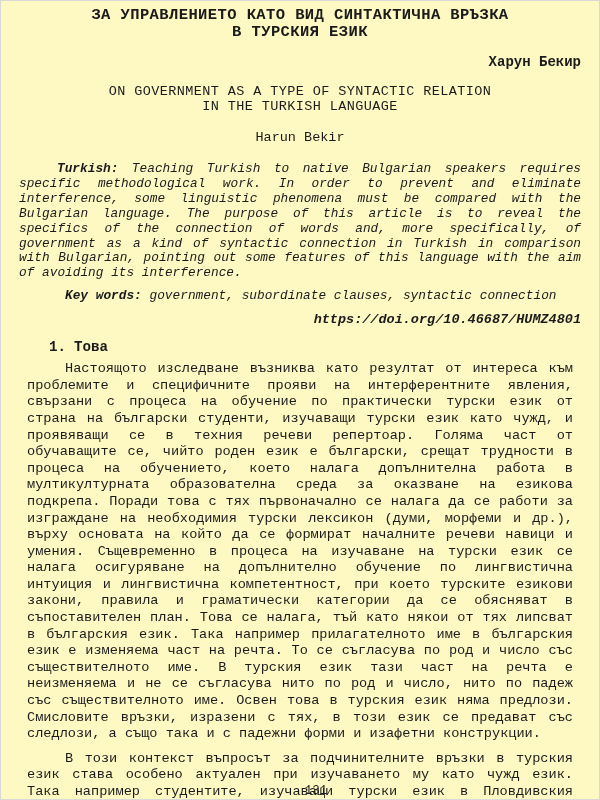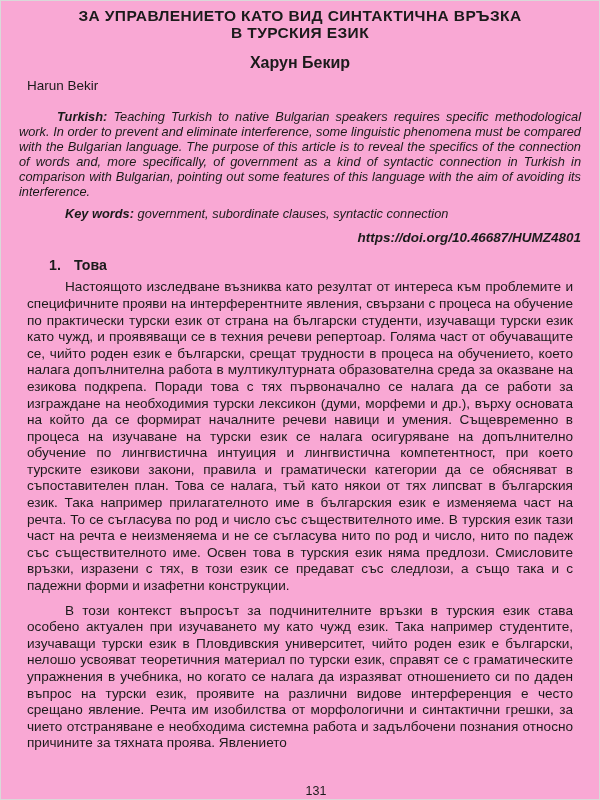--- a/index.html
+++ b/index.html
@@ -5,52 +5,53 @@
   html, body {
     margin: 0;
     padding: 0;
     background: #ffffff;
   }
   .page {
     position: relative;
     width: 600px;
     height: 800px;
     box-sizing: border-box;
-    background: #f9a8d4;
+    background: #fef9c3;
     border: 1px solid #d9d9d9;
     padding: 4px 18px 0 18px;
     overflow: hidden;
-    font-family: Liberation Sans, sans-serif;
+    font-family: Liberation Mono, monospace;
     color: #1b1b1b;
   }
   .title-bg {
     margin: 2px 0 0 0;
     text-align: center;
     font-size: 15.5px;
     font-weight: bold;
     line-height: 17px;
     letter-spacing: 0.4px;
   }
   .author-bg {
     margin: 14px 0 0 0;
-    text-align: center;
-    font-size: 16px;
+    text-align: right;
+    font-size: 14px;
     font-weight: bold;
     line-height: 15px;
   }
   .title-en {
     margin: 14px 0 0 0;
     text-align: center;
     font-size: 13.5px;
     font-weight: normal;
     line-height: 15px;
     letter-spacing: 0.4px;
   }
   .author-en {
-    margin: 8px;
+    margin: 16px;
+    text-align: center;
     font-size: 13.5px;
     line-height: 15px;
   }
   .abstract {
     margin: 17px 0 0 0;
     font-size: 12.8px;
     line-height: 14.9px;
     font-style: italic;
     text-align: justify;
     text-indent: 38px;
@@ -110,20 +111,24 @@
 
 <div class="page">
 
   <h1 class="title-bg">
     <span>ЗА УПРАВЛЕНИЕТО КАТО ВИД СИНТАКТИЧНА ВРЪЗКА</span><br>
     <span>В ТУРСКИЯ ЕЗИК</span>
   </h1>
 
   <p class="author-bg">Харун Бекир</p>
 
+  <p class="title-en">
+    <span>ON GOVERNMENT AS A TYPE OF SYNTACTIC RELATION</span><br>
+    <span>IN THE TURKISH LANGUAGE</span>
+  </p>
 
   <p class="author-en">Harun Bekir</p>
 
   <p class="abstract">
     <span class="abstract-label">Turkish:</span>
     <span>Teaching Turkish to native Bulgarian speakers requires specific methodological work. In order to prevent and eliminate interference, some linguistic phenomena must be compared with the Bulgarian language. The purpose of this article is to reveal the specifics of the connection of words and, more specifically, of government as a kind of syntactic connection in Turkish in comparison with Bulgarian, pointing out some features of this language with the aim of avoiding its interference.</span>
   </p>
 
   <p class="keywords">
     <span class="keywords-label">Key words:</span>

